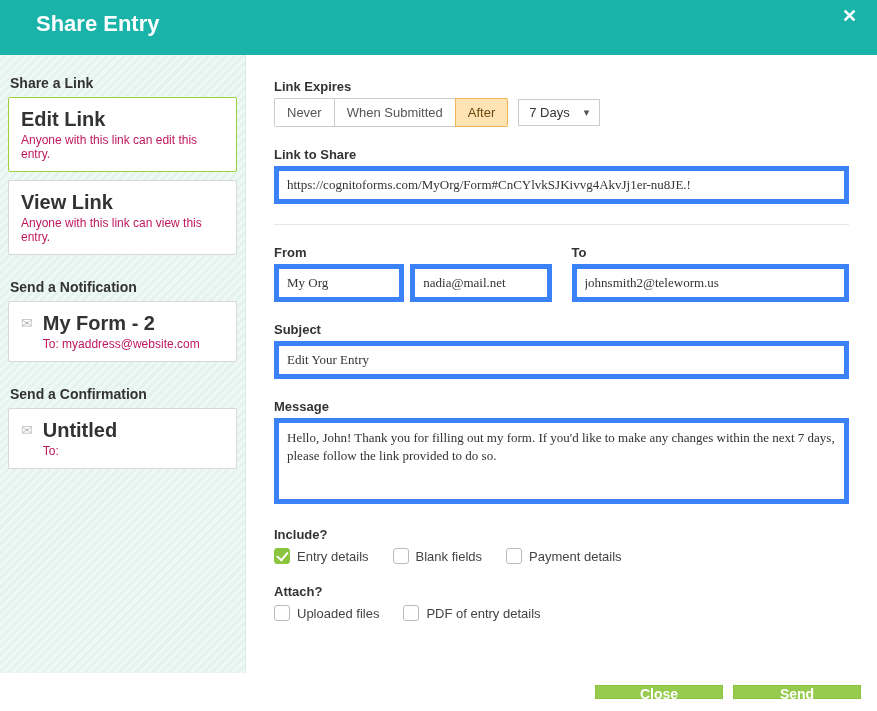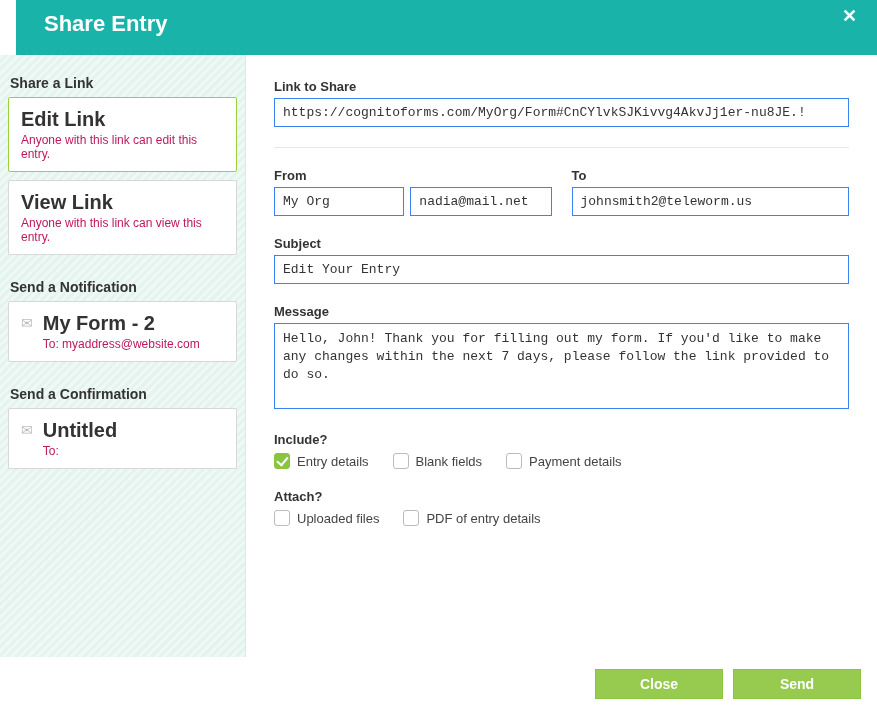--- a/index.html
+++ b/index.html
@@ -9,25 +9,24 @@
     color: #333;
     background: #fff;
     width: 877px;
     height: 711px;
     overflow: hidden;
   }
   .modal { width: 877px; height: 711px; display: flex; flex-direction: column; }
   .header {
     background: #1ab3a9;
     color: #fff;
-    padding: 11px 20px 18px 28px;
+    padding: 11px 20px 18px 36px;
     display: flex;
     justify-content: space-between;
     align-items: center;
-    margin-left: 16px;
   }
   .header h1 { font-size: 22px; font-weight: 600; }
   .close-x { color: #fff; font-size: 18px; font-weight: bold; cursor: pointer; margin-top:-16px;}
   .body { flex: 1; display: flex; background:#fff; }
   .sidebar {
     width: 246px;
     background: repeating-linear-gradient(135deg,#eef8f4 0,#eef8f4 3px,#e4f3ed 3px,#e4f3ed 6px);
     padding: 14px 8px;
     border-right:1px solid #d9ece3;
   }
@@ -61,22 +60,22 @@
     color:#555; cursor:pointer; margin-left:-1px;
   }
   .seg button:first-child{margin-left:0;}
   .seg button.sel { background: #ffe3b3; border-color:#f0b45a; color:#6b4a10; position:relative; z-index:1;}
   .dropdown {
     border:1px solid #ccc; padding:5px 10px; display:inline-flex; align-items:center; gap:14px;
     cursor:pointer; background:#fff;
   }
   .dropdown .caret{ font-size:11px; color:#555;}
   .input, .ta {
-    width:100%; border:1px solid #3b82f6; padding:6px 8px; font-size:13px; color:#333;
-    background:#fff; font-family:Liberation Mono, monospace;
+    width:100%; border:5px solid #3b82f6; padding:6px 8px; font-size:13px; color:#333;
+    background:#fff; font-family:Liberation Serif, serif;
   }
   .ta { height: 86px; resize: none; line-height:1.4;}
   hr.divider { border:none; border-top:1px solid #e6e6e6; margin: 4px 0 20px 0;}
   .two-col { display:flex; gap:20px; }
   .two-col .col { flex:1; }
   .from-fields { display:flex; gap:6px; }
   .from-fields .input:first-child{ width:48%;}
   .from-fields .input:last-child{ width:52%;}
   .check-row { display:flex; gap:24px; margin-top:6px;}
   .chk { display:inline-flex; align-items:center; gap:7px; cursor:pointer; color:#444;}
@@ -88,21 +87,21 @@
   .chk-box.on::after{
     content:""; width:5px; height:9px; border:solid #fff; border-width:0 2px 2px 0;
     transform: rotate(40deg) translate(-1px,-1px);
   }
   .footer {
     border-top: 0;
     padding: 12px 16px 12px 16px;
     display:flex; justify-content:flex-end; gap:10px; background:#fff;
   }
   .btn {
-    width:128px; height:30px; border:1px solid #8bc53f; background:#97cb4f;
+    width:128px; height:14px; border:1px solid #8bc53f; background:#97cb4f;
     color:#fff; font-weight:600; font-size:14px; cursor:pointer;text-align:center;
   }
 </style>
 </head>
 <body>
 
 <div class="modal">
 
   <div class="header">
     <h1>Share Entry</h1>
@@ -137,20 +136,34 @@
         <span class="notif-icon">✉</span>
         <div>
           <div class="card-title">Untitled</div>
           <div class="card-sub">To:</div>
         </div>
       </div>
     </div>
 
     <div class="main">
 
+      <div class="row">
+        <span class="label">Link Expires</span>
+        <div class="expiry-row">
+          <div class="seg">
+            <button>Never</button>
+            <button>When Submitted</button>
+            <button class="sel">After</button>
+          </div>
+          <div class="dropdown">
+            <span>7 Days</span>
+            <span class="caret">▾</span>
+          </div>
+        </div>
+      </div>
 
       <div class="row">
         <span class="label">Link to Share</span>
         <input class="input" readonly="" value="https://cognitoforms.com/MyOrg/Form#CnCYlvkSJKivvg4AkvJj1er-nu8JE.!" style="">
       </div>
 
       <hr class="divider">
 
       <div class="row two-col">
         <div class="col">

